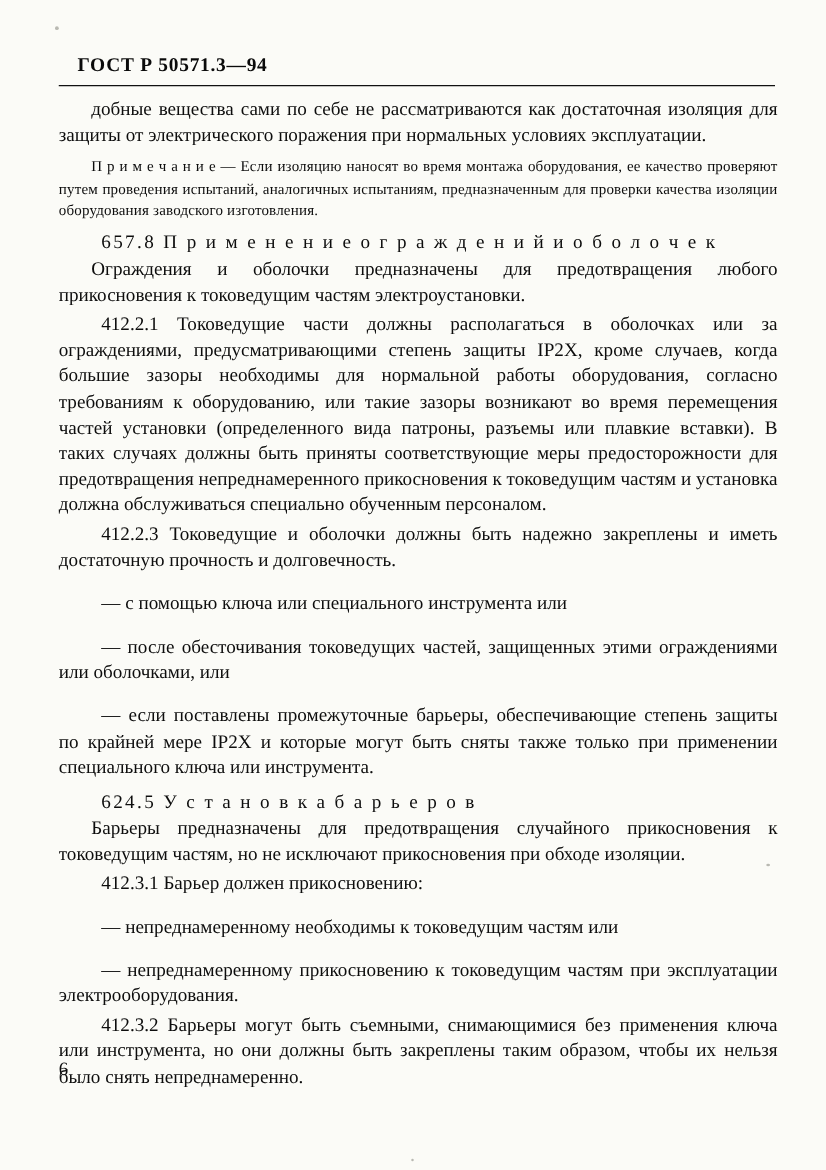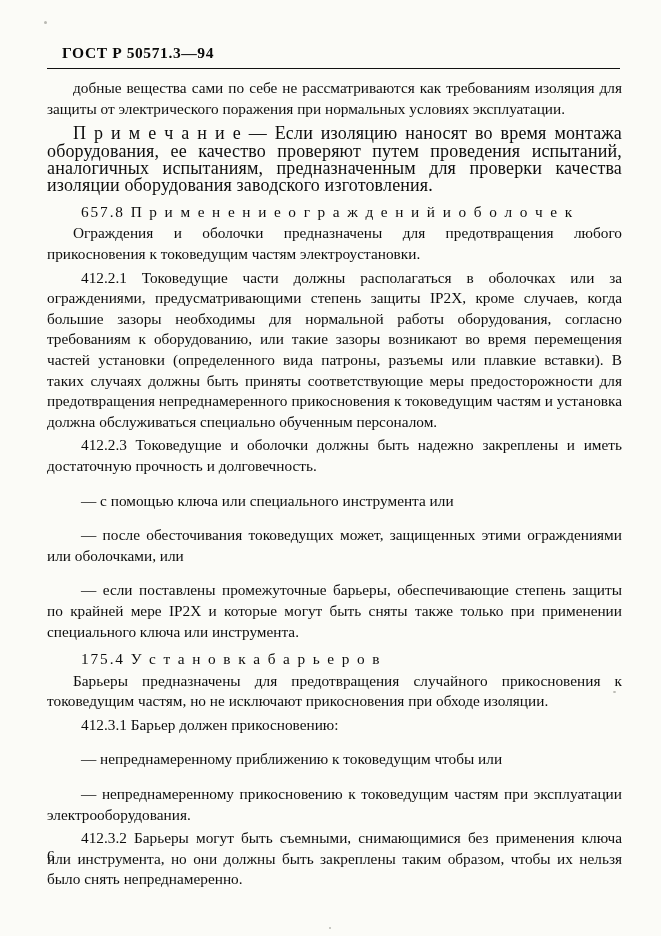--- a/index.html
+++ b/index.html
@@ -61,21 +61,21 @@
     text-justify: inter-word;
     hyphens: none;
   }
   p.indent {
     text-indent: 26px;
   }
   p.indent-lg {
     text-indent: 34px;
   }
   .note {
-    font-size: 18px;
+    font-size: 12px;
     line-height: 17.4px;
     text-align: justify;
     text-indent: 26px;
     margin-top: 6px;
     margin-bottom: 6px;
     letter-spacing: 0.15px;
   }
   .heading {
     font-size: 15.3px;
     line-height: 20.6px;
@@ -121,46 +121,46 @@
   <div class="speck s3"></div>
 
   <div class="content">
 
     <div class="header">ГОСТ Р 50571.3—94</div>
 
     <div class="rule"></div>
 
     <div class="body-block">
 
-      <p class="indent">добные вещества сами по себе не рассматриваются как требованиям изоляция для защиты от электрического поражения при нормальных условиях эксплуатации.</p>
+      <p class="indent">добные вещества сами по себе не рассматриваются как достаточная изоляция для защиты от электрического поражения при нормальных условиях эксплуатации.</p>
 
       <p class="note">П р и м е ч а н и е  —  Если изоляцию наносят во время монтажа оборудования, ее качество проверяют путем проведения испытаний, аналогичных испытаниям, предназначенным для проверки качества изоляции оборудования заводского изготовления.</p>
 
       <p class="heading">657.8  П р и м е н е н и е   о г р а ж д е н и й   и   о б о л о ч е к</p>
 
       <p class="indent">Ограждения и оболочки предназначены для предотвращения любого прикосновения к токоведущим частям электроустановки.</p>
 
       <p class="indent-lg gap-top-sm">412.2.1 Токоведущие части должны располагаться в оболочках или за ограждениями, предусматривающими   степень   защиты IP2X, кроме случаев, когда большие зазоры необходимы для нормальной работы оборудования, согласно требованиям к оборудованию, или такие зазоры возникают во время перемещения частей установки (определенного вида патроны,   разъемы или плавкие вставки). В таких случаях должны быть приняты соответствующие меры предосторожности для предотвращения непреднамеренного прикосновения к токоведущим частям и установка должна обслуживаться специально обученным персоналом.</p>
 
       <p class="indent-lg gap-top-sm">412.2.3 Токоведущие и оболочки должны быть надежно закреплены и иметь достаточную прочность и долговечность.</p>
 
 
       <p class="dash-item">— с помощью ключа или специального инструмента или</p>
 
-      <p class="dash-item">— после обесточивания токоведущих может, защищенных этими ограждениями или оболочками, или</p>
+      <p class="dash-item">— после обесточивания токоведущих частей, защищенных этими ограждениями или оболочками, или</p>
 
       <p class="dash-item">— если поставлены промежуточные барьеры, обеспечивающие степень защиты по крайней мере IP2X и которые могут быть сняты также только при применении специального ключа или инструмента.</p>
 
-      <p class="heading">175.4   У с т а н о в к а   б а р ь е р о в</p>
+      <p class="heading">624.5   У с т а н о в к а   б а р ь е р о в</p>
 
       <p class="indent">Барьеры предназначены для предотвращения случайного прикосновения к токоведущим частям, но не исключают прикосновения при обходе изоляции.</p>
 
       <p class="indent-lg gap-top-sm">412.3.1 Барьер должен прикосновению:</p>
 
-      <p class="dash-item">—  непреднамеренному приближению к токоведущим чтобы или</p>
+      <p class="dash-item">—  непреднамеренному необходимы к токоведущим частям или</p>
 
       <p class="dash-item">—  непреднамеренному прикосновению к токоведущим частям при эксплуатации электрооборудования.</p>
 
       <p class="indent-lg gap-top-sm">412.3.2 Барьеры могут быть съемными, снимающимися без применения ключа или инструмента, но они должны быть закреплены таким образом, чтобы их нельзя было снять непреднамеренно.</p>
 
     </div>
 
     <div class="page-num">6</div>
 
   </div>

